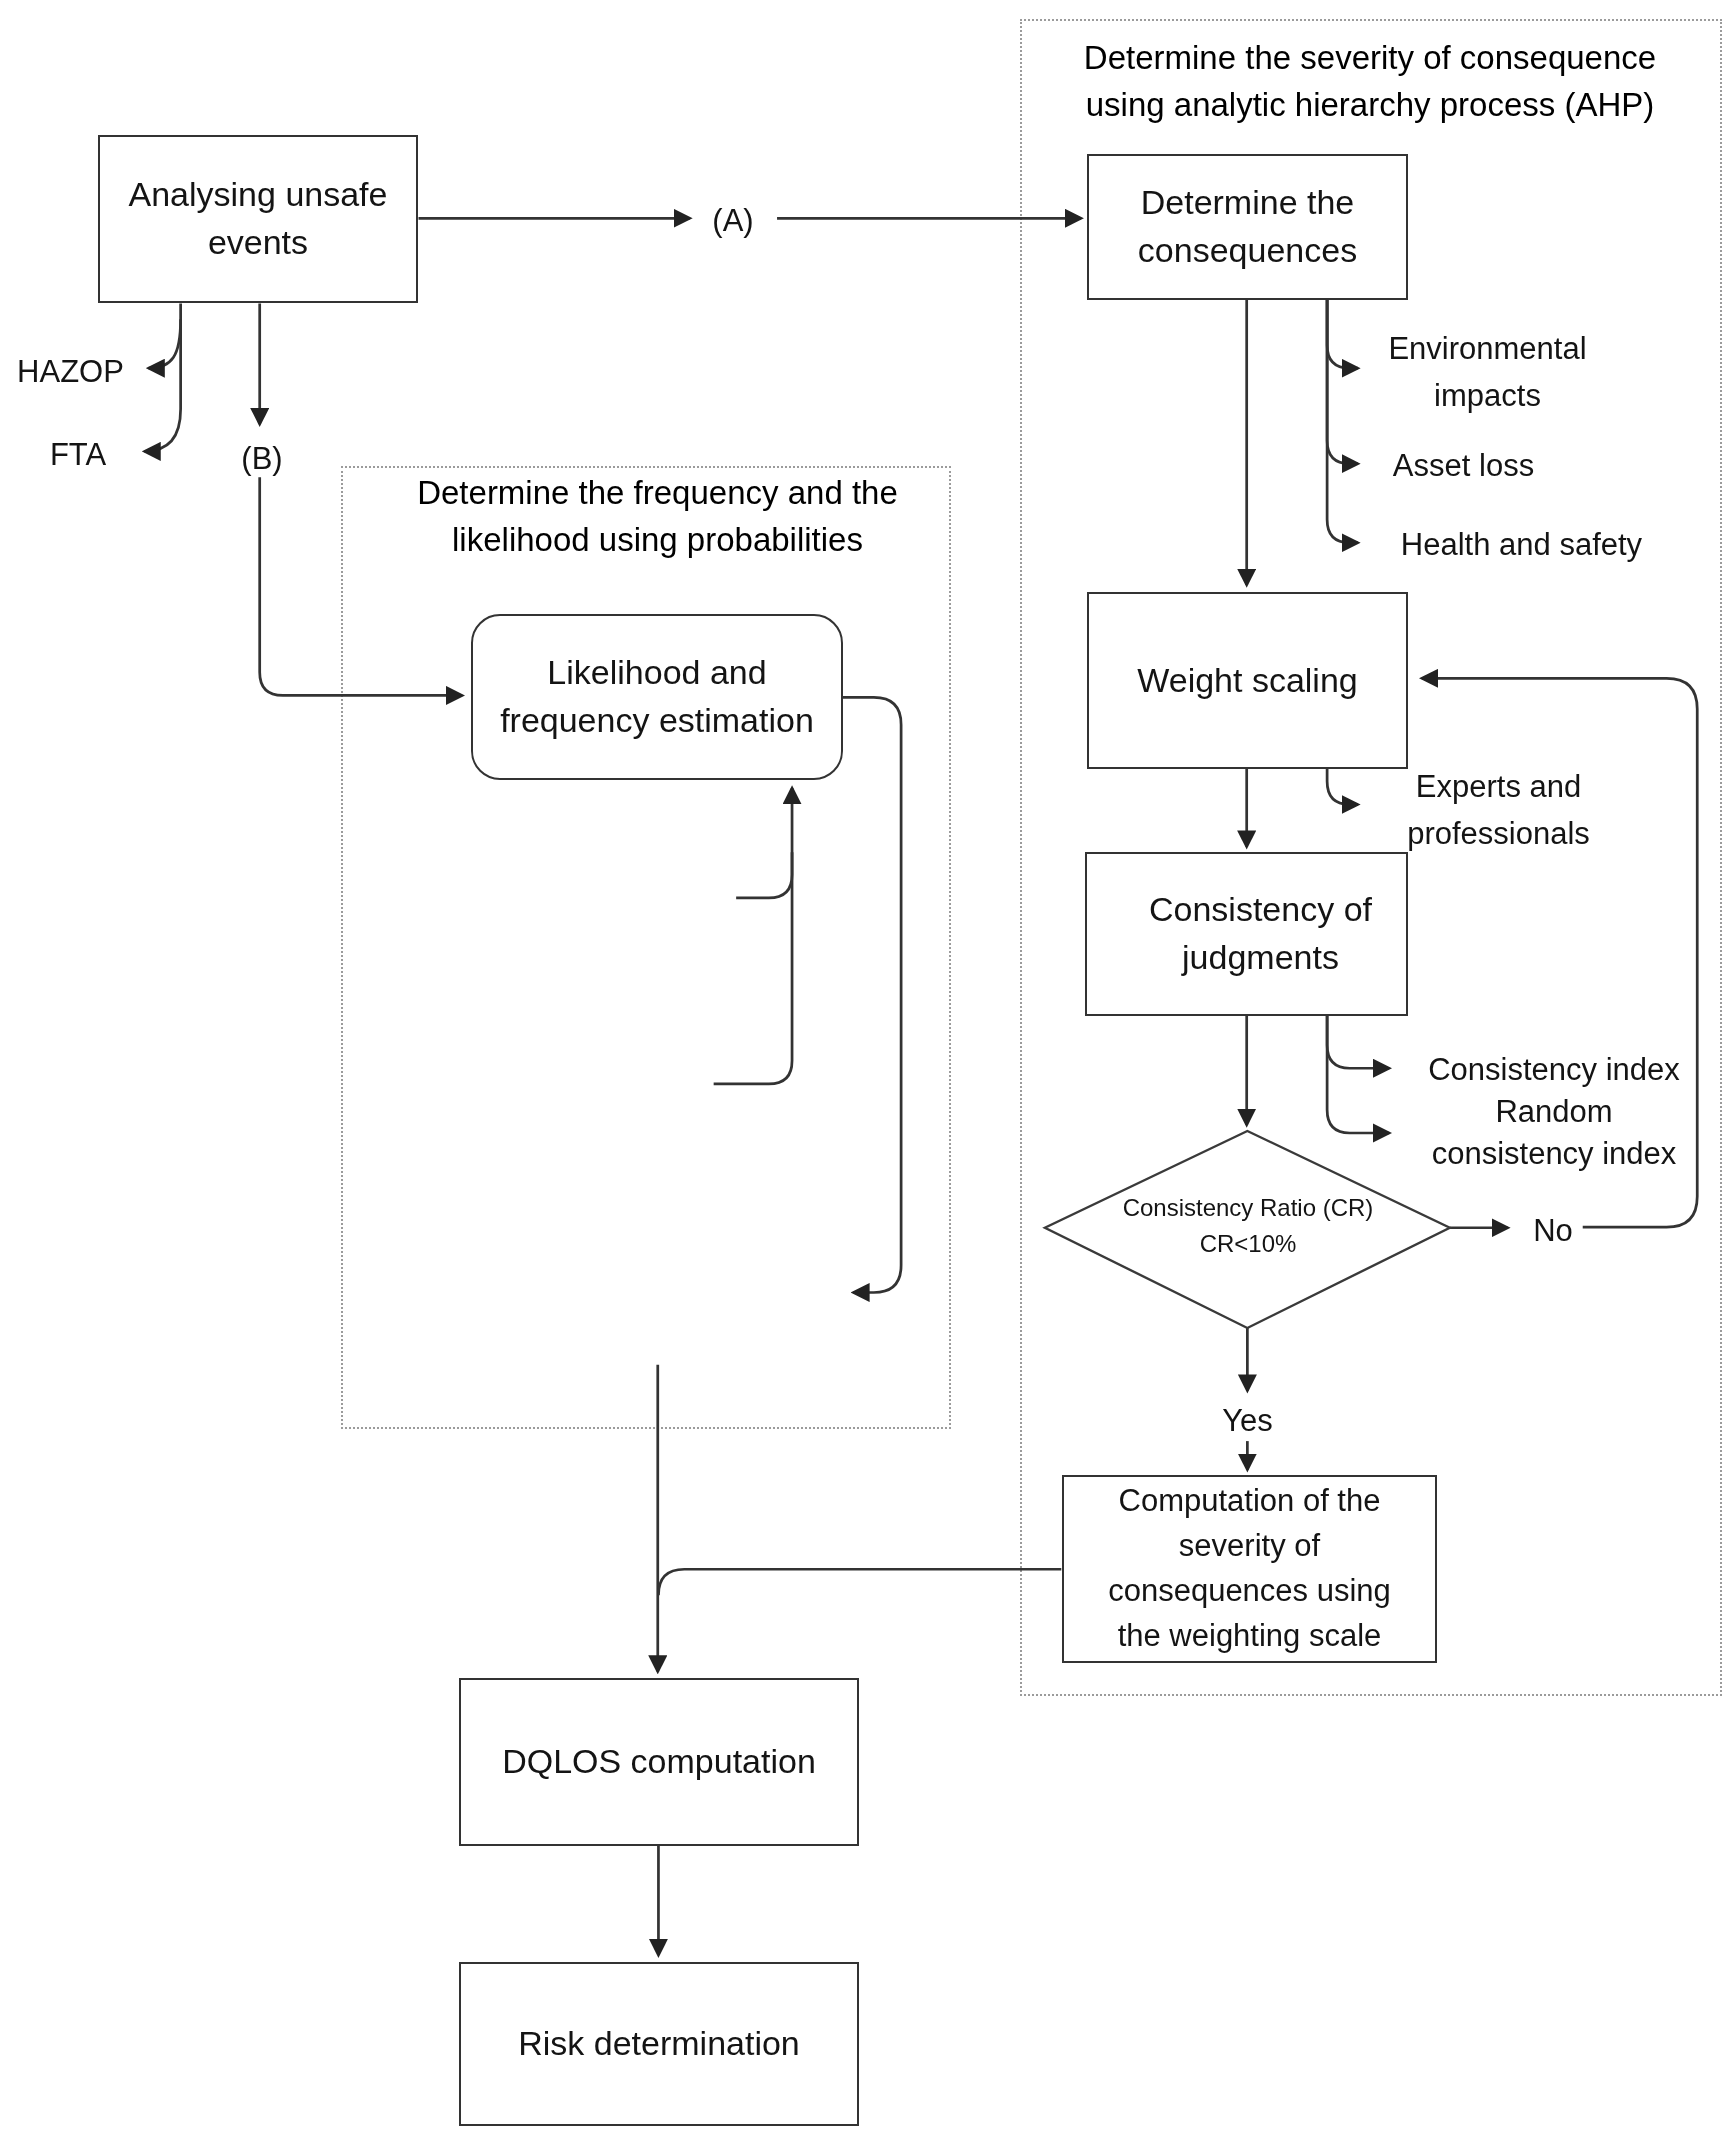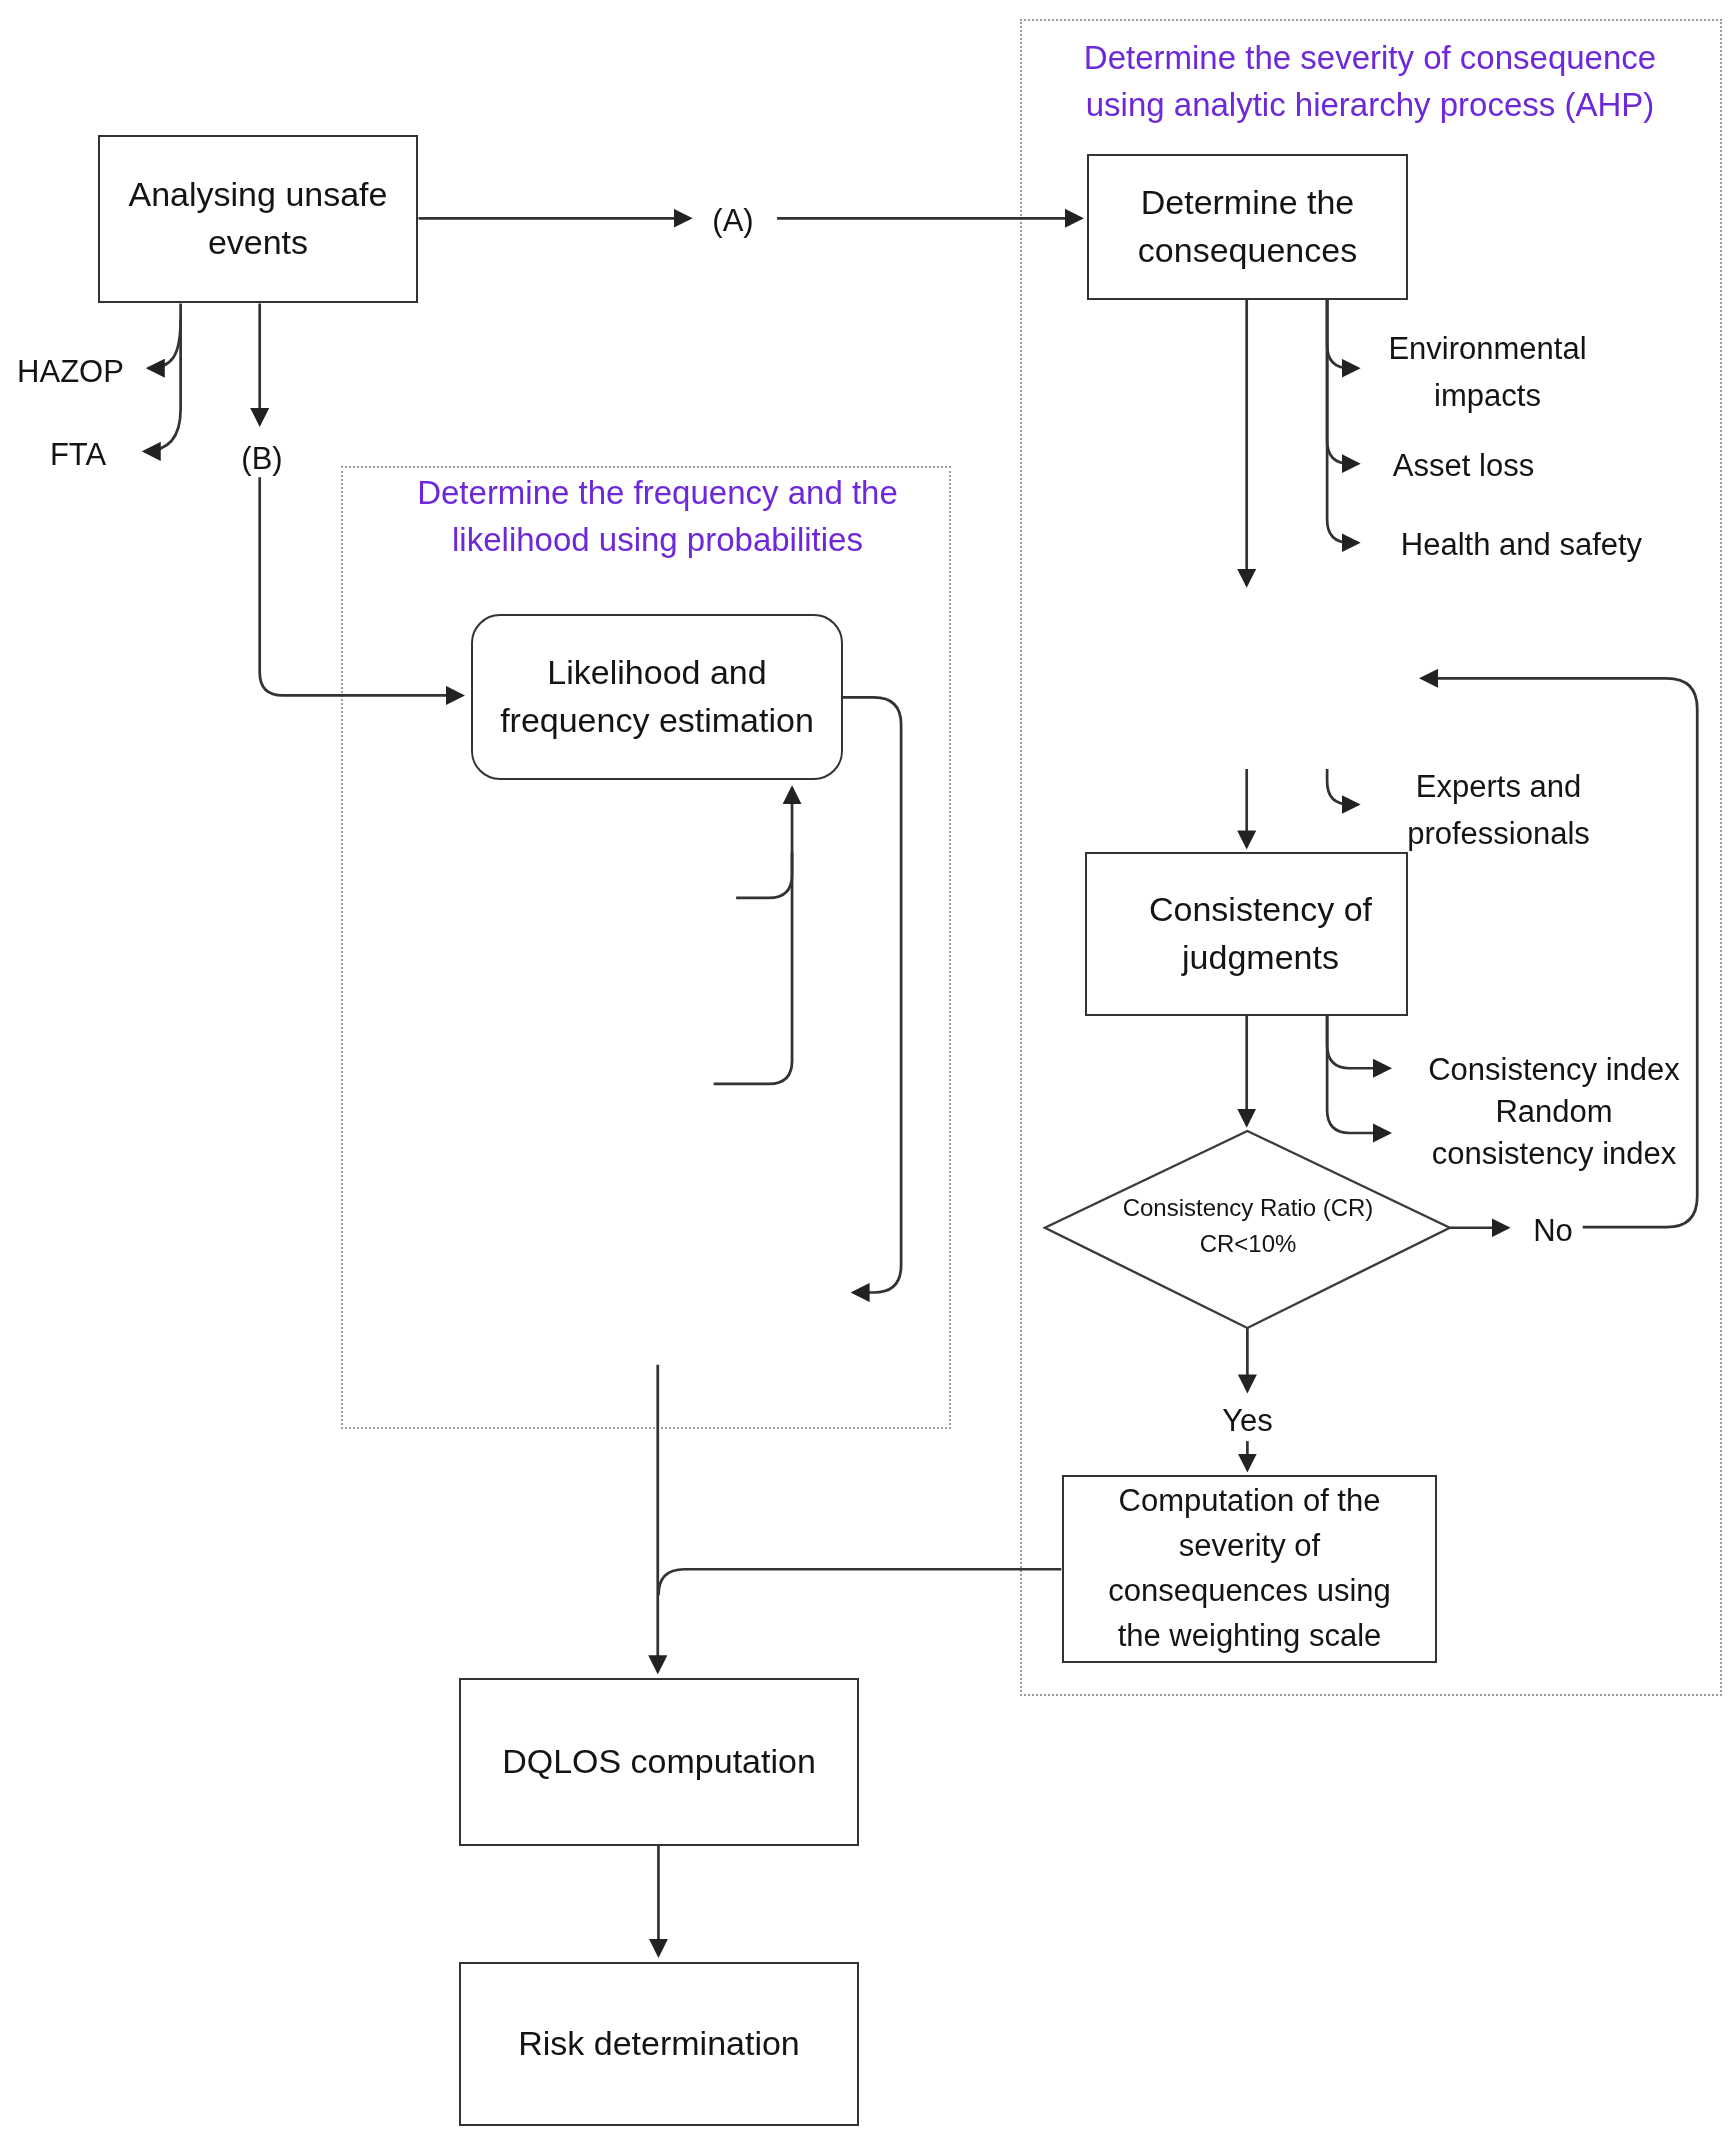--- a/index.html
+++ b/index.html
@@ -18,21 +18,21 @@
     box-sizing:border-box;
     z-index:1;
   }
   .section-title{
     position:absolute;
     text-align:center;
     white-space:pre-line;
     font-size:33px;
     line-height:1.42;
     z-index:2;
-    color:#6d28d9;
+    color:#000000;
   }
   svg.wires{
     position:absolute;left:0;top:0;
     z-index:2;
   }
   .node{
     position:absolute;
     box-sizing:border-box;
     background:#ffffff;
     border:2.7px solid #333333;
@@ -127,20 +127,21 @@
 
     <polygon points="1830,1659 2127,1801 1830,1948 1533,1801" fill="#ffffff" stroke="#3a3a3a" stroke-width="3.5"></polygon>
   </svg>
 
   <div class="node" style="left:98px;top:135px;width:320px;height:168px;">Analysing unsafe
 events</div>
 
   <div class="node" style="left:1087px;top:154px;width:321px;height:146px;">Determine the
 consequences</div>
 
+  <div class="node" style="left:1087px;top:592px;width:321px;height:177px;">Weight scaling</div>
 
   <div class="node" style="left:1085px;top:852px;width:323px;height:164px;padding-left:28px;">Consistency of
 judgments</div>
 
   <div class="node small-text" style="left:1062px;top:1475px;width:375px;height:188px;">Computation of the
 severity of
 consequences using
 the weighting scale</div>
 
   <div class="node" style="left:471px;top:614px;width:372px;height:166px;border-radius:29px;">Likelihood and

